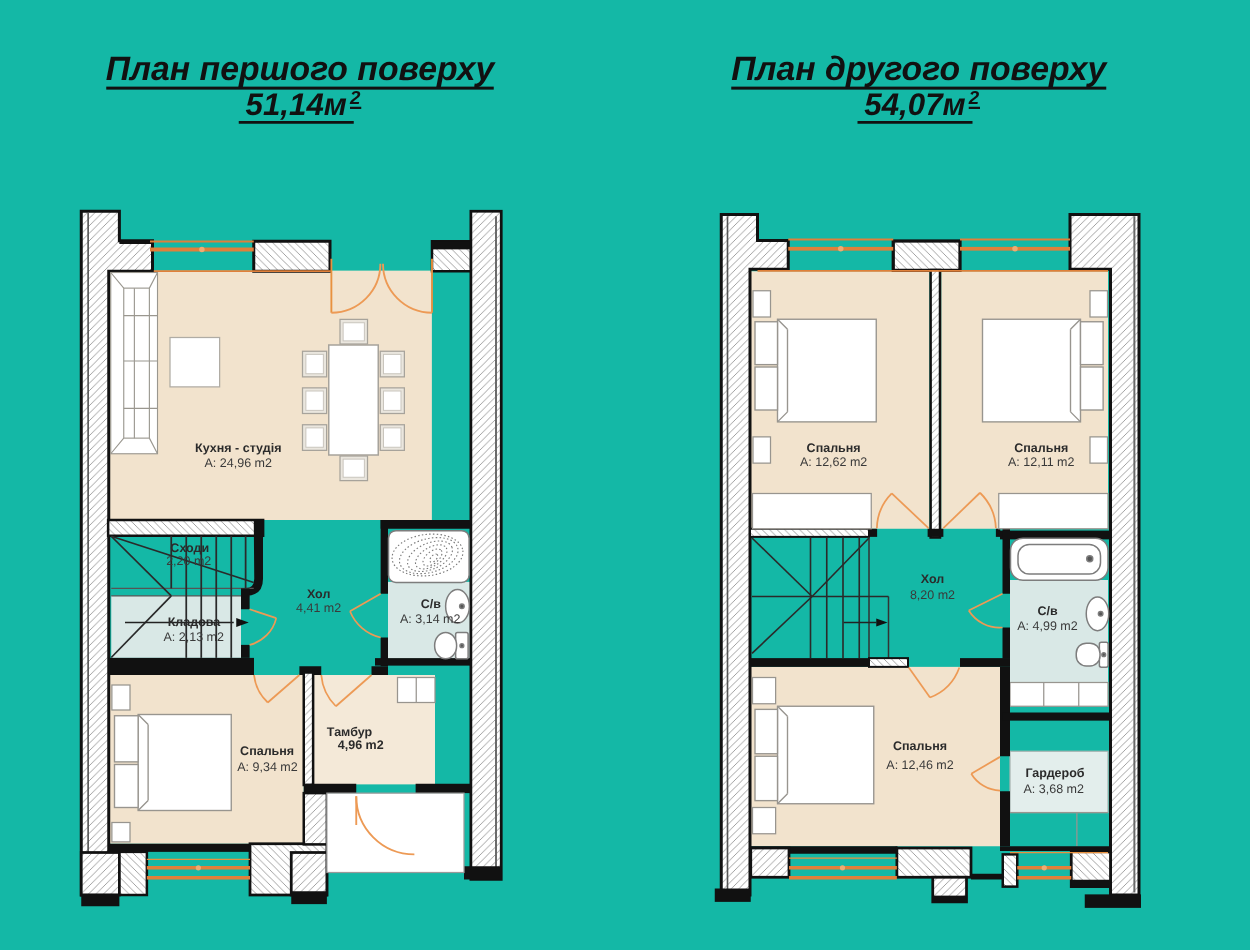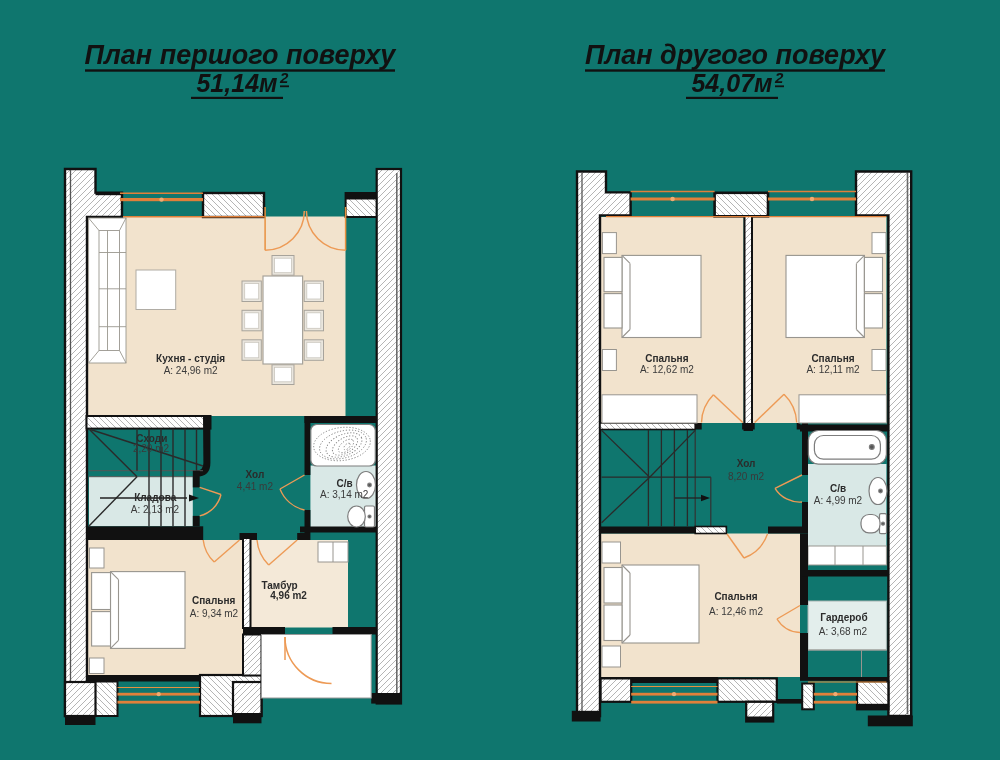--- a/index.html
+++ b/index.html
@@ -1,16 +1,16 @@
 <!DOCTYPE html>
 <html><head>
 <meta charset="utf-8">
 <style>
   html,body{margin:0;padding:0;background:#ffffff;}
-  #page{position:relative;width:1000px;height:760px;background:#0f766e;overflow:hidden;
+  #page{position:relative;width:1000px;height:760px;background:#14b8a6;overflow:hidden;
         font-family:"Liberation Sans", sans-serif;}
   svg{position:absolute;left:0;top:0;}
   text{font-family:"Liberation Sans", sans-serif;fill:#2e2e2e;}
   .rn{font-weight:bold;font-size:10px;fill:#2b2b2b;}
   .ra{font-size:10px;fill:#3a3a3a;}
   .ttl{font-weight:bold;font-style:italic;font-size:27px;fill:#111;}
   .ttl2{font-weight:bold;font-style:italic;font-size:25px;fill:#111;}
   .ttl3{font-weight:bold;font-style:italic;font-size:15px;fill:#111;}
 </style>
 </head>

